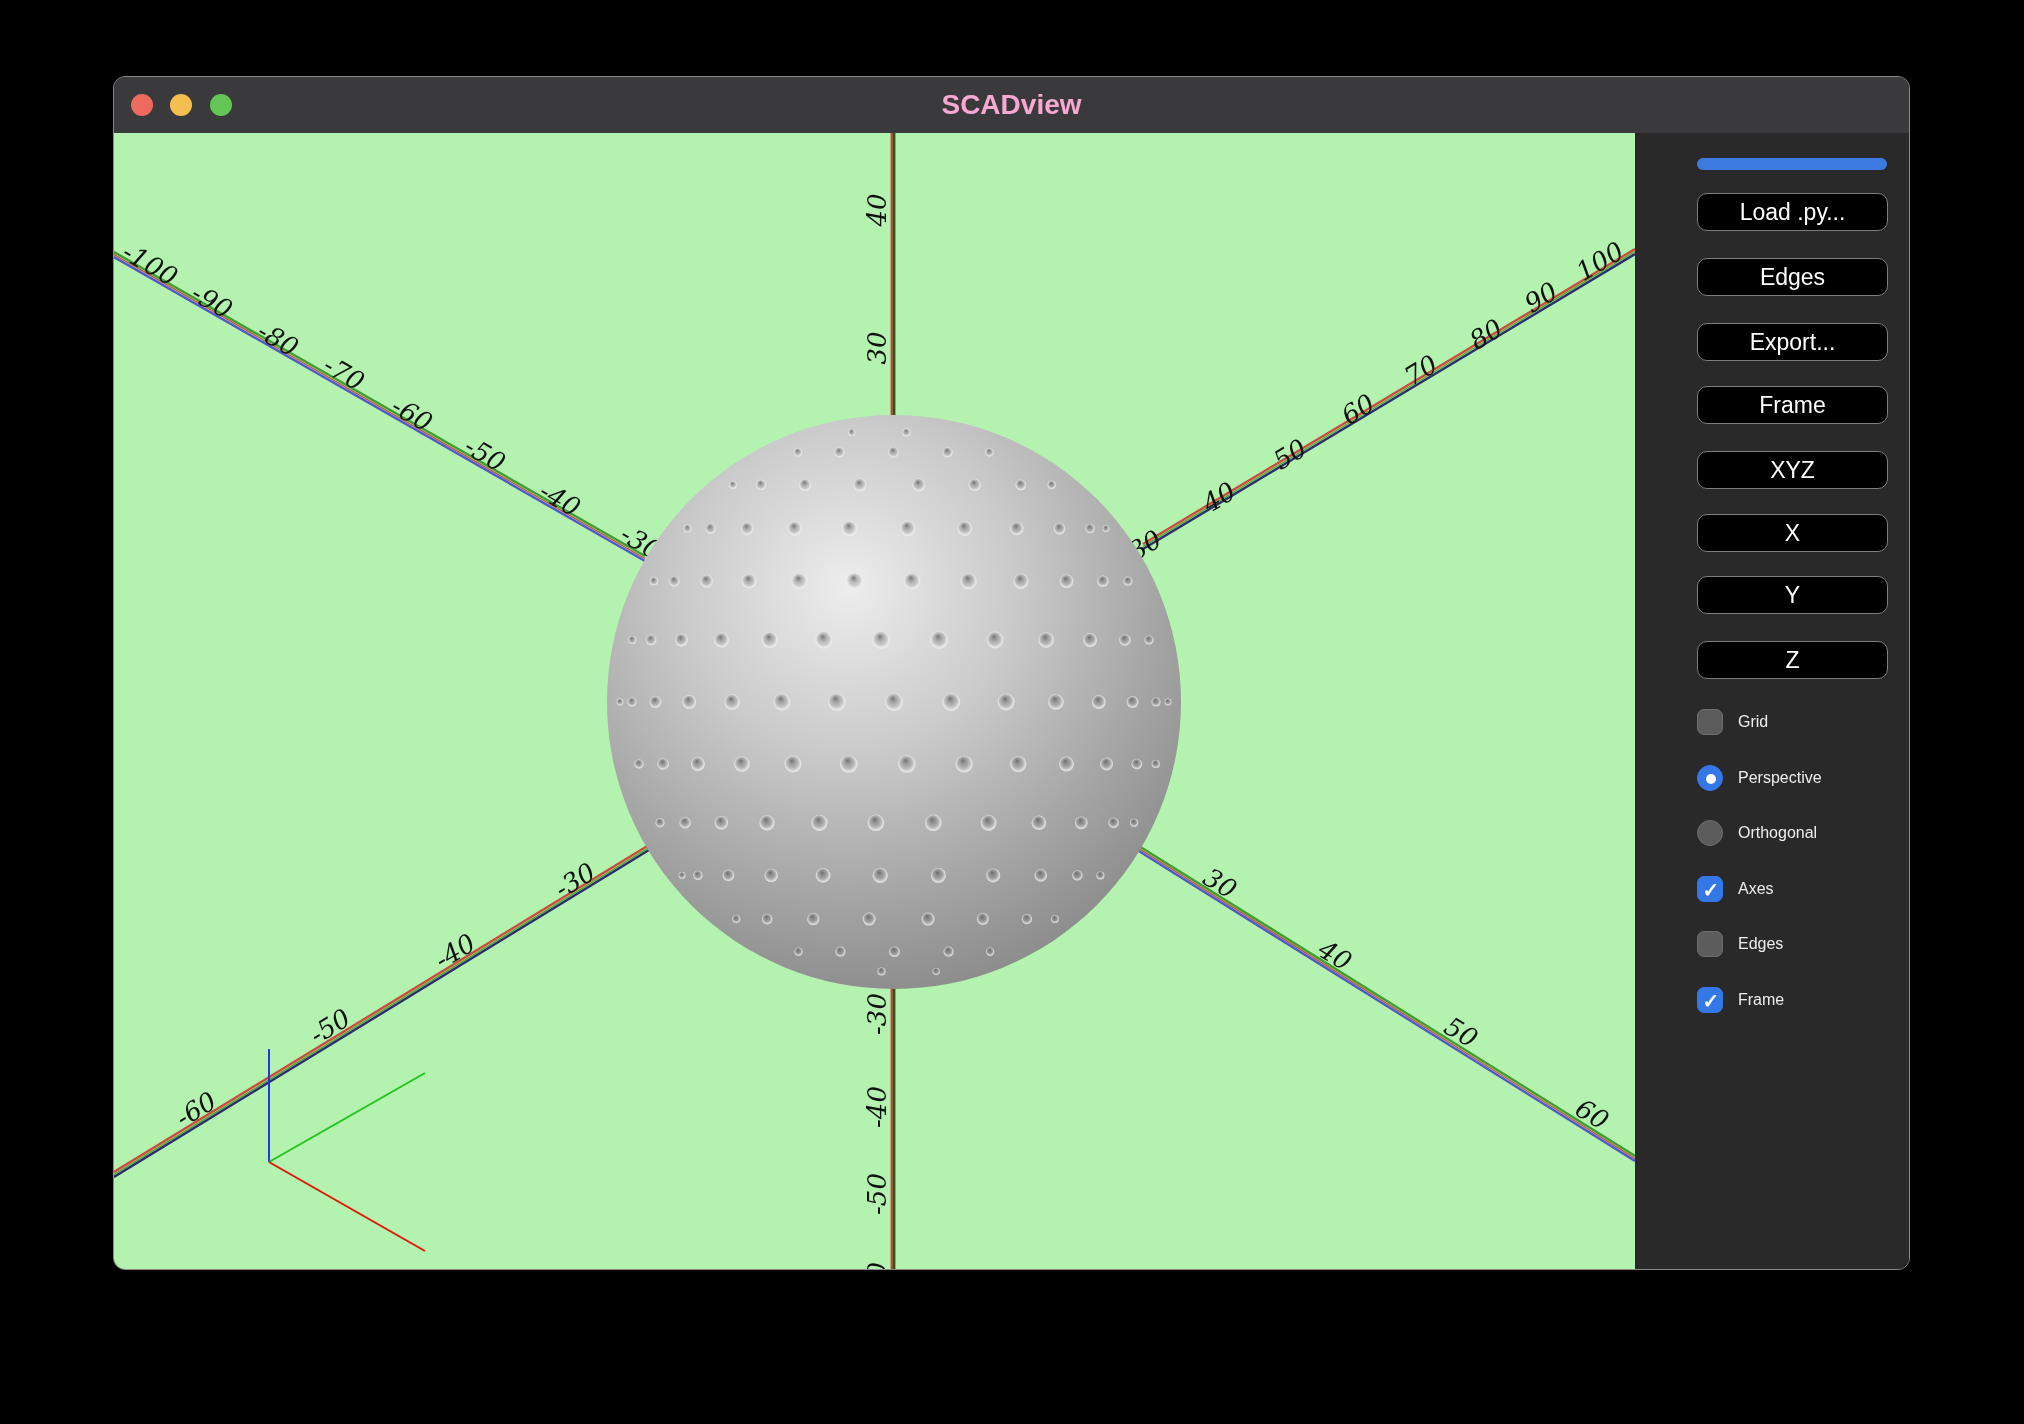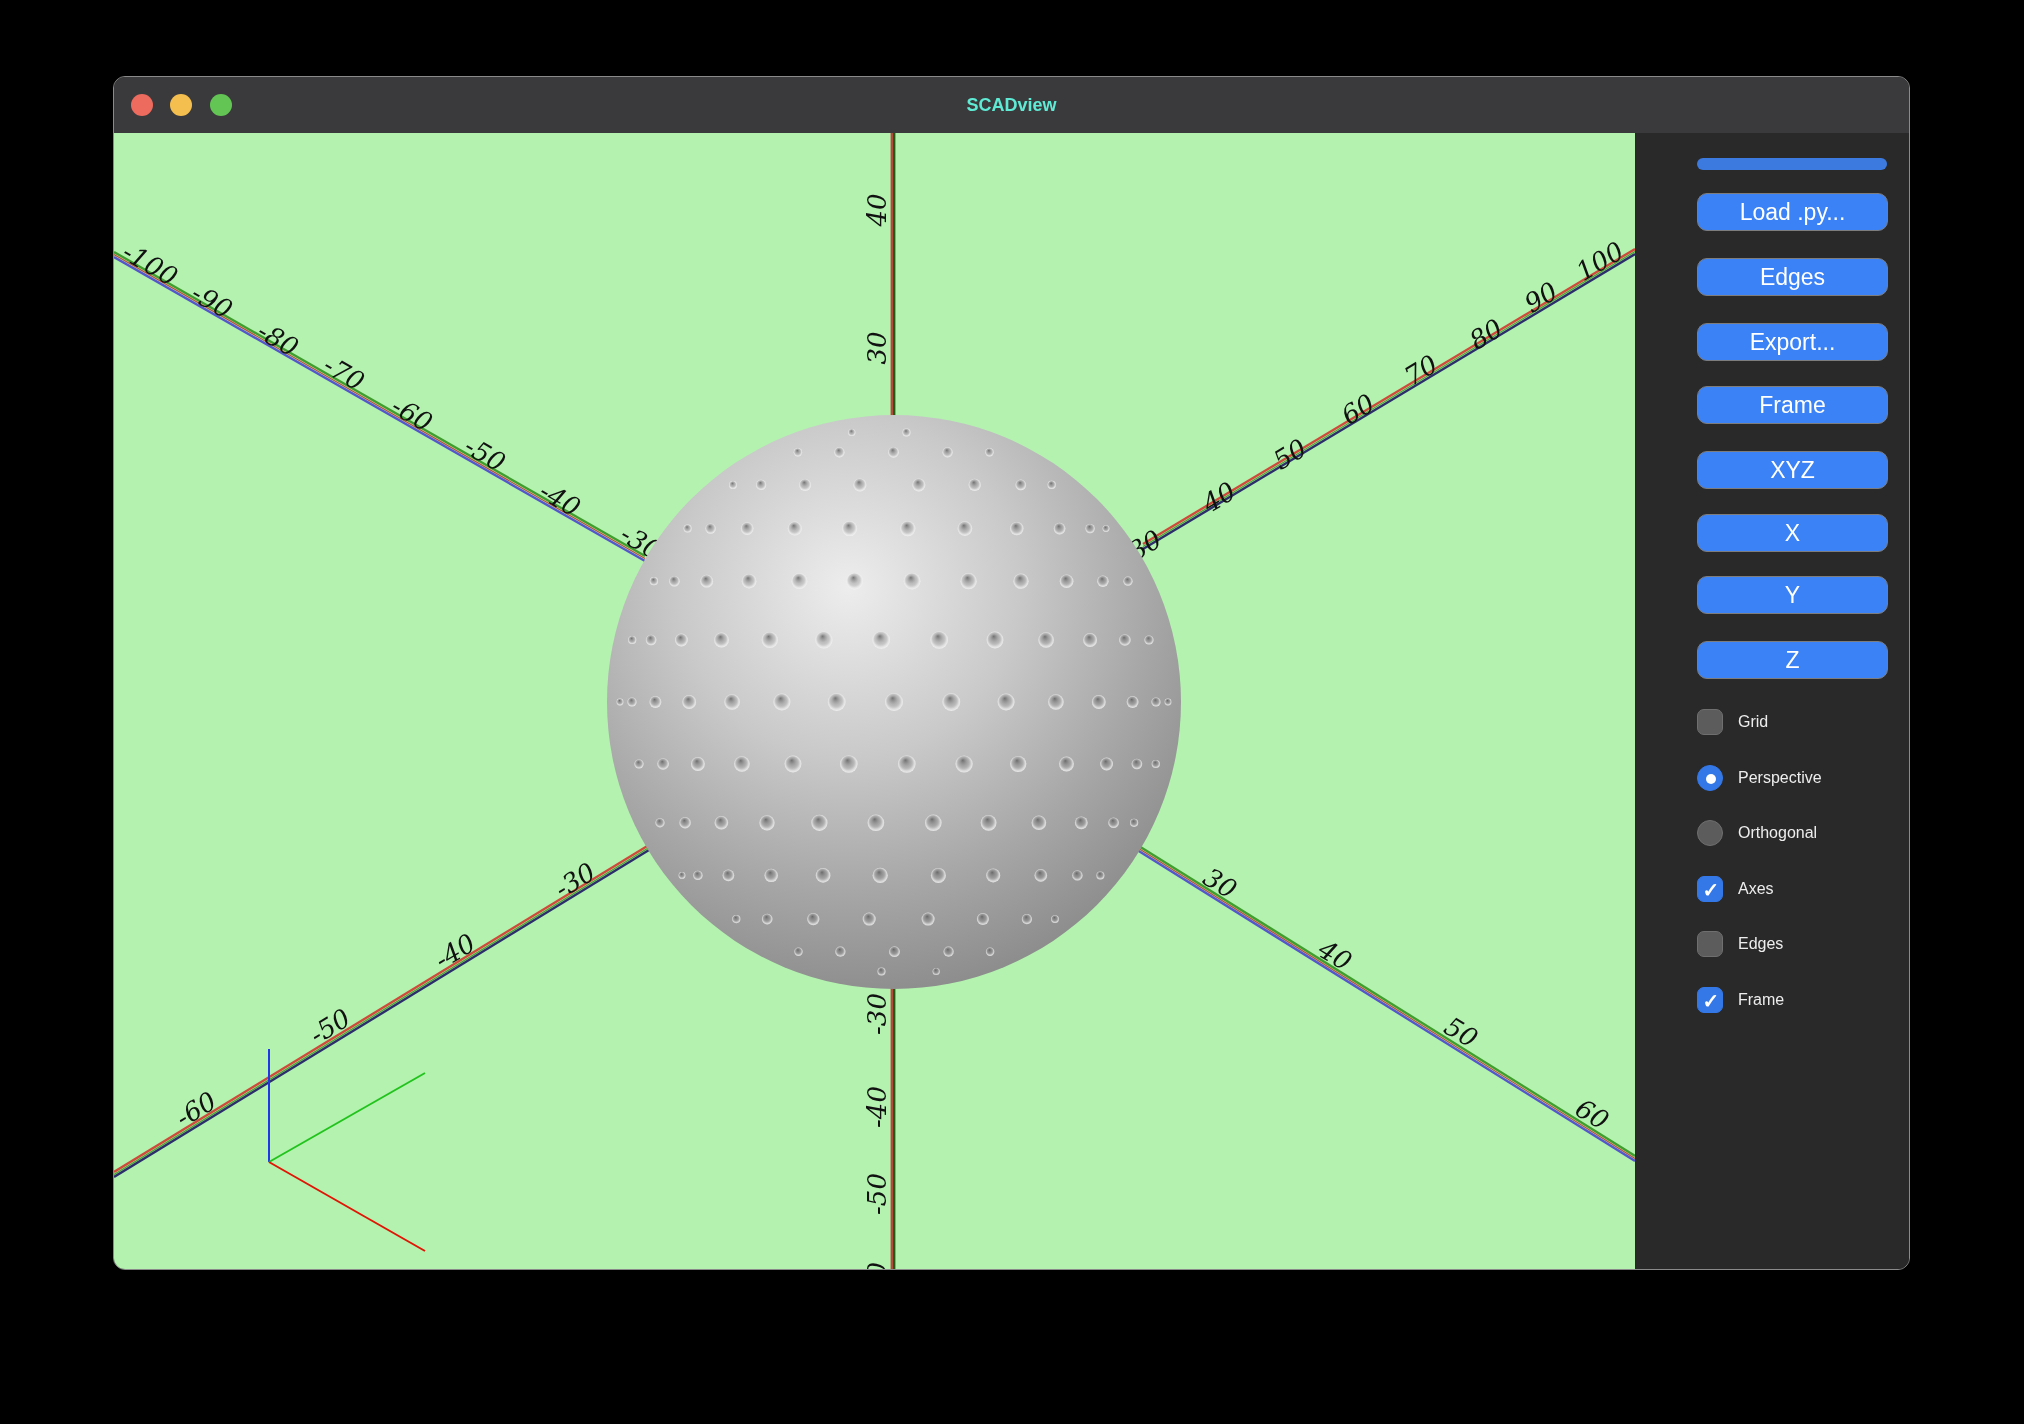--- a/index.html
+++ b/index.html
@@ -5,27 +5,27 @@
   html,body{margin:0;padding:0;background:#000;width:2024px;height:1424px;overflow:hidden;
     font-family:"Liberation Sans",sans-serif;}
   .window{position:absolute;left:113px;top:76px;width:1797px;height:1194px;
     border-radius:12px;overflow:hidden;border:1px solid #8a8a8a;background:#292929;box-sizing:border-box;}
   .titlebar{position:absolute;left:0;top:0;width:100%;height:56px;background:#3a3a3c;}
   .tl{position:absolute;top:17px;width:22px;height:22px;border-radius:50%;}
   .tl.red{left:17px;background:#ec6a5e;}
   .tl.yellow{left:56px;background:#f5bf4f;}
   .tl.green{left:96px;background:#62c554;}
   .wtitle{position:absolute;left:0;top:0;width:100%;height:56px;line-height:56px;text-align:center;
-    color:#5eead4;font-weight:bold;font-size:18px;}
+    color:#f9a8d4;font-weight:bold;font-size:28px;}
   .content{position:absolute;left:0;top:56px;width:1797px;height:1138px;}
   .viewport{position:absolute;left:0;top:0;width:1521px;height:1138px;background:#b3f3af;}
   .axis-label{font-family:"DejaVu Serif",serif;font-style:italic;font-size:26px;fill:#111;}
   .sidebar{position:absolute;left:1521px;top:0;width:276px;height:1138px;background:#292929;}
   .progress{position:absolute;left:62px;top:25px;width:190px;height:12px;border-radius:6px;background:#3d7adf;}
-  .sbtn{position:absolute;left:62px;width:191px;height:38px;border-radius:10px;background:#3b82f6;
+  .sbtn{position:absolute;left:62px;width:191px;height:38px;border-radius:10px;background:#000000;
     border:1px solid #7d7d7d;color:#fff;font-size:23px;font-family:"Liberation Sans",sans-serif;
     text-align:center;line-height:36px;box-sizing:border-box;cursor:default;}
   .toggle-row{position:absolute;left:62px;width:210px;height:26px;}
   .ctrl{position:absolute;left:0;top:0;width:26px;height:26px;box-sizing:border-box;}
   .ctrl.checkbox{border-radius:7px;background:#5c5c5c;border:1px solid #6f6f6f;}
   .ctrl.checkbox.on{background:#3478e8;border:1px solid #3478e8;}
   .ctrl.checkbox.on::after{content:"\2713";position:absolute;left:0;top:0;width:26px;height:26px;
     color:#fff;font-size:20px;font-weight:bold;text-align:center;line-height:26px;}
   .ctrl.radio{border-radius:50%;background:#5c5c5c;border:1px solid #6f6f6f;}
   .ctrl.radio.on{background:#3478e8;border:1px solid #3478e8;}

